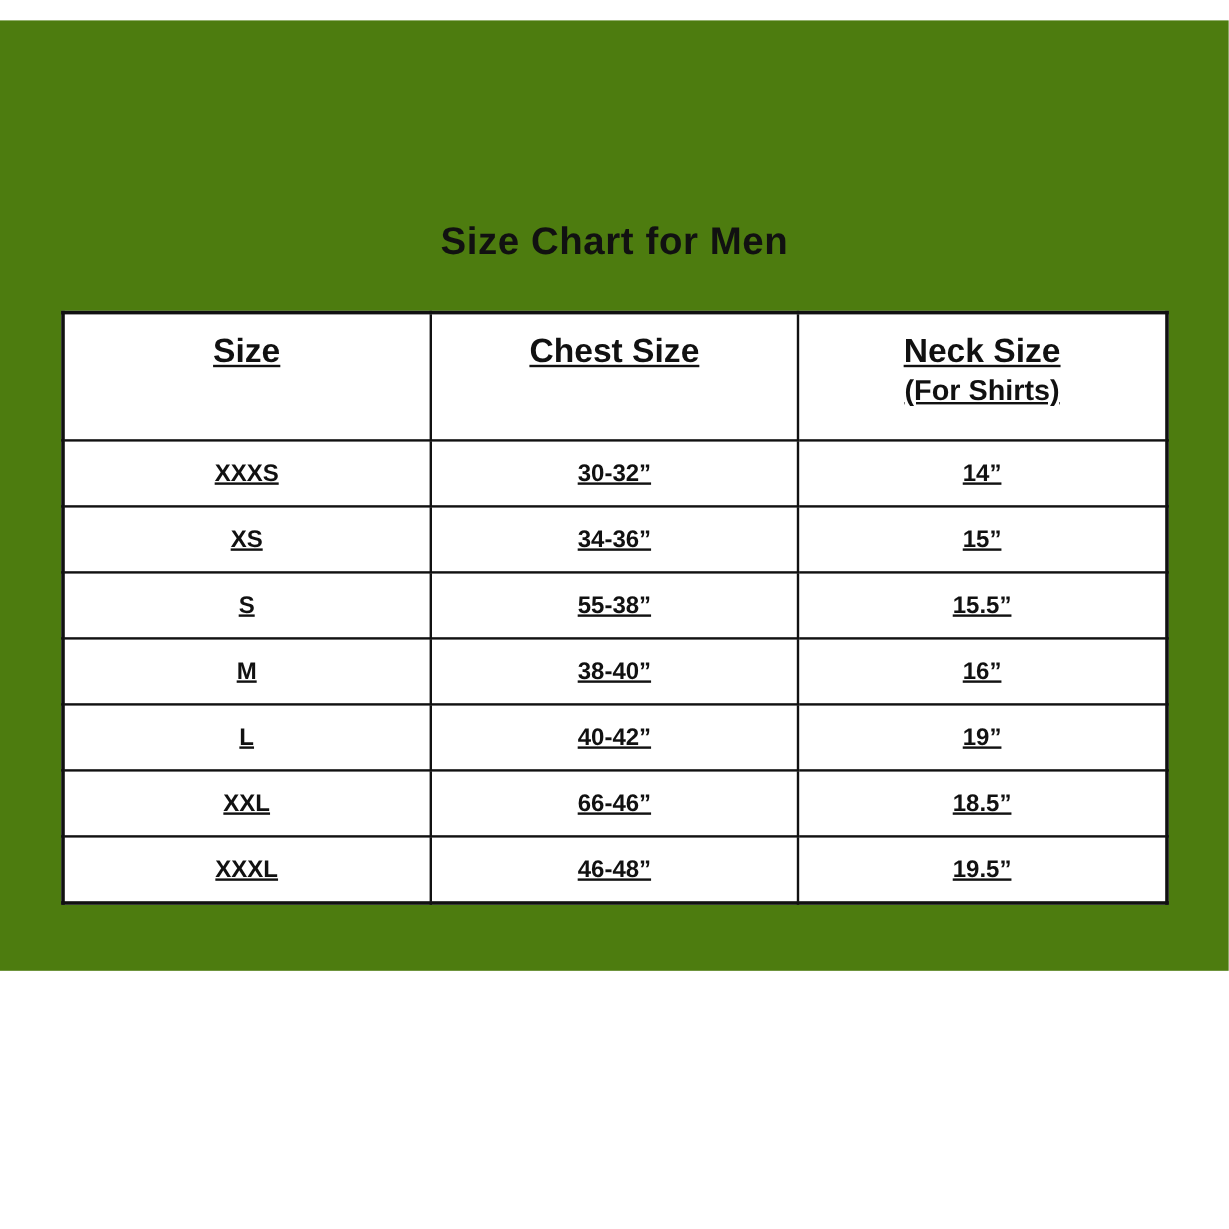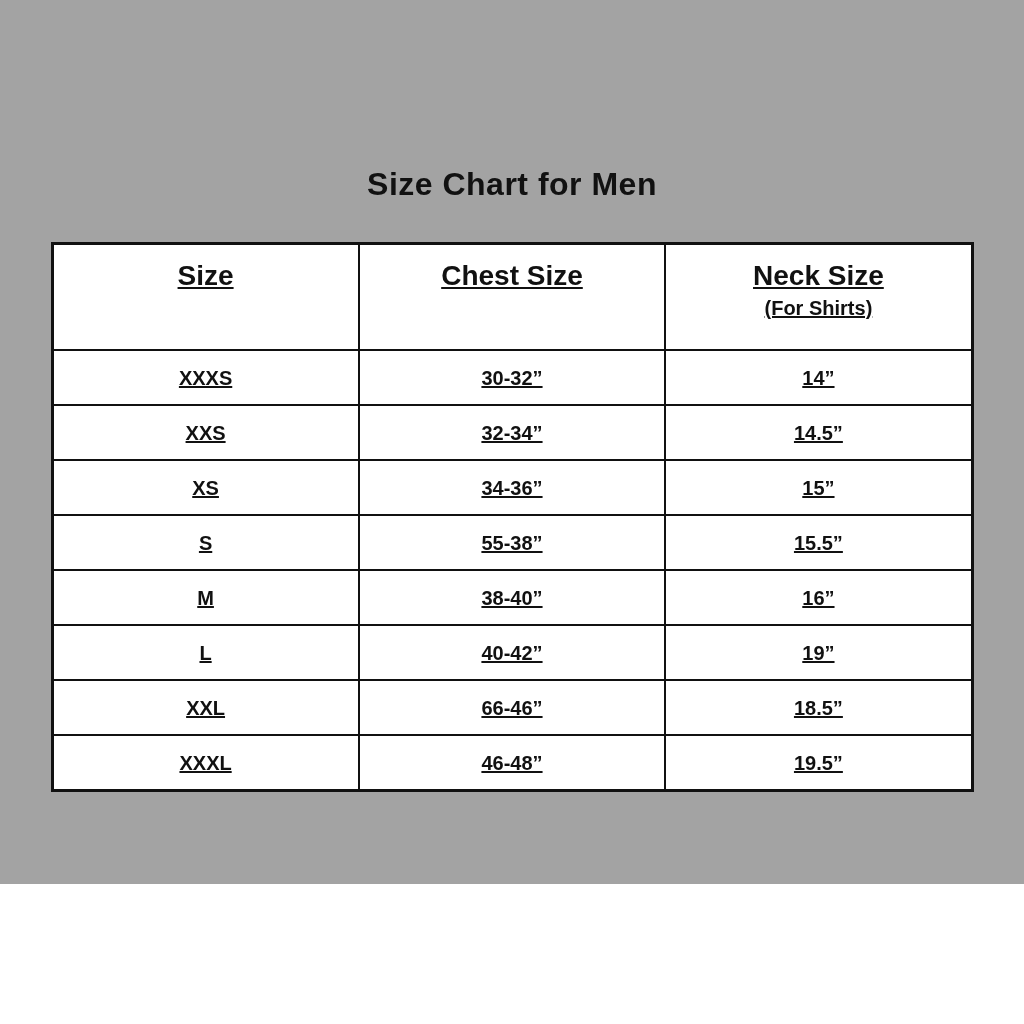--- a/index.html
+++ b/index.html
@@ -9,23 +9,24 @@
   }
   body {
     width: 1024px;
     height: 1024px;
     font-family: "Liberation Sans", sans-serif;
     color: #111111;
     overflow: hidden;
   }
   .page {
     width: 1024px;
-    height: 884px;
-    background: #a3a3a3;
+    height: 792px;
+    background: #4d7c0f;
     position: relative;
+    margin-top: 17px;
   }
   .chart-title {
     margin: 0;
     padding-top: 166px;
     padding-bottom: 40px;
     text-align: center;
     font-size: 32px;
     line-height: 36px;
     font-weight: bold;
     color: #111111;
@@ -59,21 +60,21 @@
     line-height: 33px;
   }
   table.size-table td {
     height: 53px;
     vertical-align: middle;
     font-size: 20px;
     line-height: 26px;
   }
   .header-sub {
     display: block;
-    font-size: 20px;
+    font-size: 24px;
     line-height: 33px;
     font-weight: bold;
   }
 </style>
 </head>
 <body>
 
 <div class="page">
 
   <h1 class="chart-title">Size Chart for Men</h1>
@@ -87,25 +88,20 @@
           <span>Neck Size</span>
           <span class="header-sub">(For Shirts)</span>
         </th>
       </tr>
     </thead>
     <tbody>
       <tr>
         <td>XXXS</td>
         <td>30-32”</td>
         <td>14”</td>
-      </tr>
-      <tr>
-        <td>XXS</td>
-        <td>32-34”</td>
-        <td>14.5”</td>
       </tr>
       <tr>
         <td>XS</td>
         <td>34-36”</td>
         <td>15”</td>
       </tr>
       <tr>
         <td>S</td>
         <td>55-38”</td>
         <td>15.5”</td>

